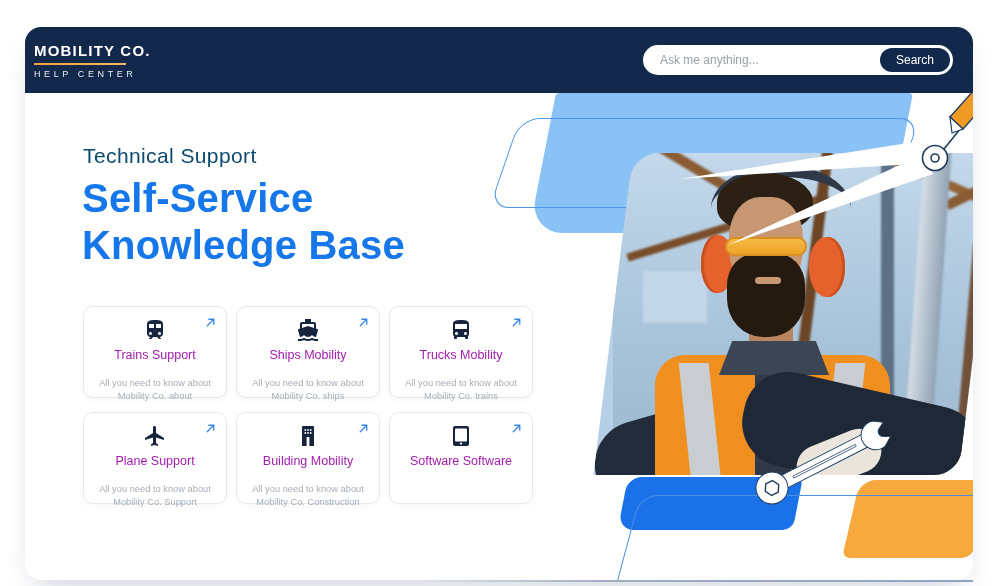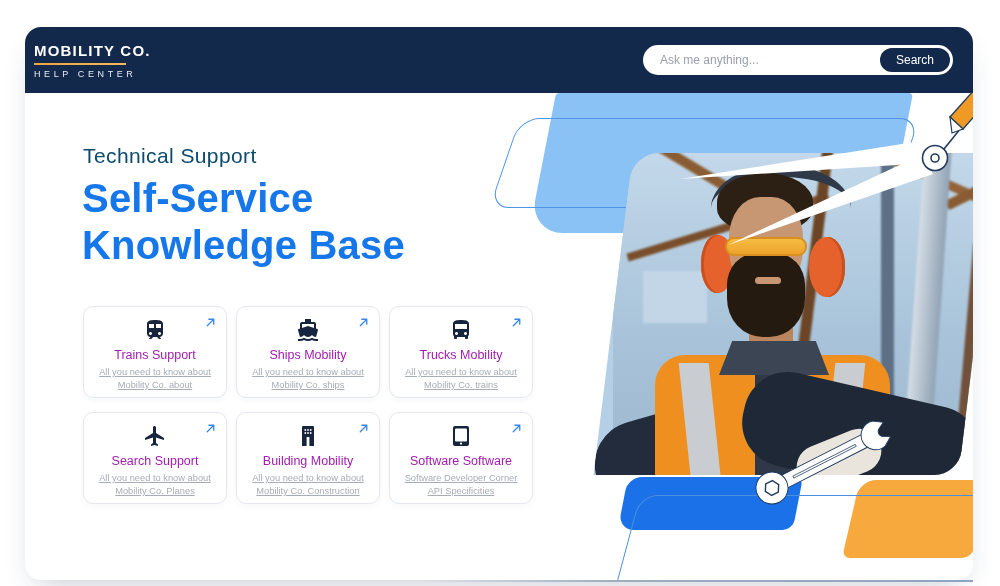--- a/index.html
+++ b/index.html
@@ -39,21 +39,21 @@
 
   
   .grid { position:absolute; left:58px; top:279px; width:452px; display:flex; flex-wrap:wrap;
           gap:14px 9px; z-index:30; }
   .kcard { position:relative; width:144px; height:92px; background:#fff;
            border:1px solid #e4e8ee; border-radius:10px; text-align:center; cursor:pointer;
            box-shadow:0 2px 6px rgba(30,50,80,.04); }
   .kArrow { position:absolute; right:9px; top:9px; width:13px; height:13px; }
   .kicon { margin-top:11px; height:24px; }
   .ktitle { margin-top:6px; font-size:12.5px; font-weight:normal; color:#a21caf; }
-  .kdesc { margin-top:4px; font-size:9.3px; line-height:1.4; color:#a6adb6;text-decoration:underline; }
+  .kdesc { margin-top:15px; font-size:9.3px; line-height:1.4; color:#a6adb6; }
 
   
   .shape { position:absolute; transform-origin:top left; }
   .sh-lightblue { left:531px; top:66px; width:357px; height:140px; background:#8bc2f5;
                   transform:skewX(-11deg); border-radius:4px 4px 10px 34px; z-index:1; }
   .sh-outlineA { left:495px; top:91px; width:400px; height:90px; background:transparent;
                   border:1.4px solid #5095e8; transform:skewX(-19deg); border-radius:20px;
                   z-index:2; }
   .sh-outlineB { left:615px; top:468px; width:362px; height:95px; background:transparent;
                   border:1.2px solid #4a8fe0; transform:skewX(-15deg); border-radius:18px 4px 4px 8px;
@@ -252,24 +252,24 @@
         </div>
       </div>
 
       <div class="kcard">
         <svg class="kArrow" viewBox="0 0 24 24">
           <path d="M6 18 L18 6 M9 6 h9 v9" stroke="#3585ed" stroke-width="2.4" fill="none" stroke-linecap="round"></path>
           </svg>
         <div class="kicon"><svg width="24" height="24" viewBox="0 0 24 24">
           <path fill="#16243e" d="M21 16v-2l-8-5V3.5C13 2.67 12.33 2 11.5 2S10 2.67 10 3.5V9l-8 5v2l8-2.5V19l-2 1.5V22l3.5-1 3.5 1v-1.5L13 19v-5.5l8 2.5z"></path>
             </svg></div>
-        <div class="ktitle">Search Support</div>
-        <div class="kdesc">
-          <span>All you need to know about</span><br>
-          <span>Mobility Co. Planes</span>
+        <div class="ktitle">Plane Support</div>
+        <div class="kdesc">
+          <span>All you need to know about</span><br>
+          <span>Mobility Co. Support</span>
         </div>
       </div>
 
       <div class="kcard">
         <svg class="kArrow" viewBox="0 0 24 24">
           <path d="M6 18 L18 6 M9 6 h9 v9" stroke="#3585ed" stroke-width="2.4" fill="none" stroke-linecap="round"></path>
           </svg>
         <div class="kicon"><svg width="24" height="24" viewBox="0 0 24 24">
           <path fill="#16243e" d="M7 2h10a1 1 0 0 1 1 1v19H6V3a1 1 0 0 1 1-1z"></path>
           <circle cx="9.3" cy="6" r="0.9" fill="#fff"></circle>
@@ -290,23 +290,19 @@
       <div class="kcard">
         <svg class="kArrow" viewBox="0 0 24 24">
           <path d="M6 18 L18 6 M9 6 h9 v9" stroke="#3585ed" stroke-width="2.4" fill="none" stroke-linecap="round"></path>
           </svg>
         <div class="kicon"><svg width="24" height="24" viewBox="0 0 24 24">
           <path fill="#16243e" d="M6 2h12a2 2 0 0 1 2 2v16a2 2 0 0 1-2 2H6a2 2 0 0 1-2-2V4a2 2 0 0 1 2-2z"></path>
           <rect x="6" y="4.5" width="12" height="13" rx="1" fill="#fff"></rect>
           <circle cx="12" cy="19.6" r="1.1" fill="#fff"></circle>
             </svg></div>
         <div class="ktitle">Software Software</div>
-        <div class="kdesc">
-          <span>Software Developer Corner</span><br>
-          <span>API Specificities</span>
-        </div>
       </div>
 
     </div>
   </div>
 
   <div class="bottom-line"></div>
 </div>
 
 </body></html>

